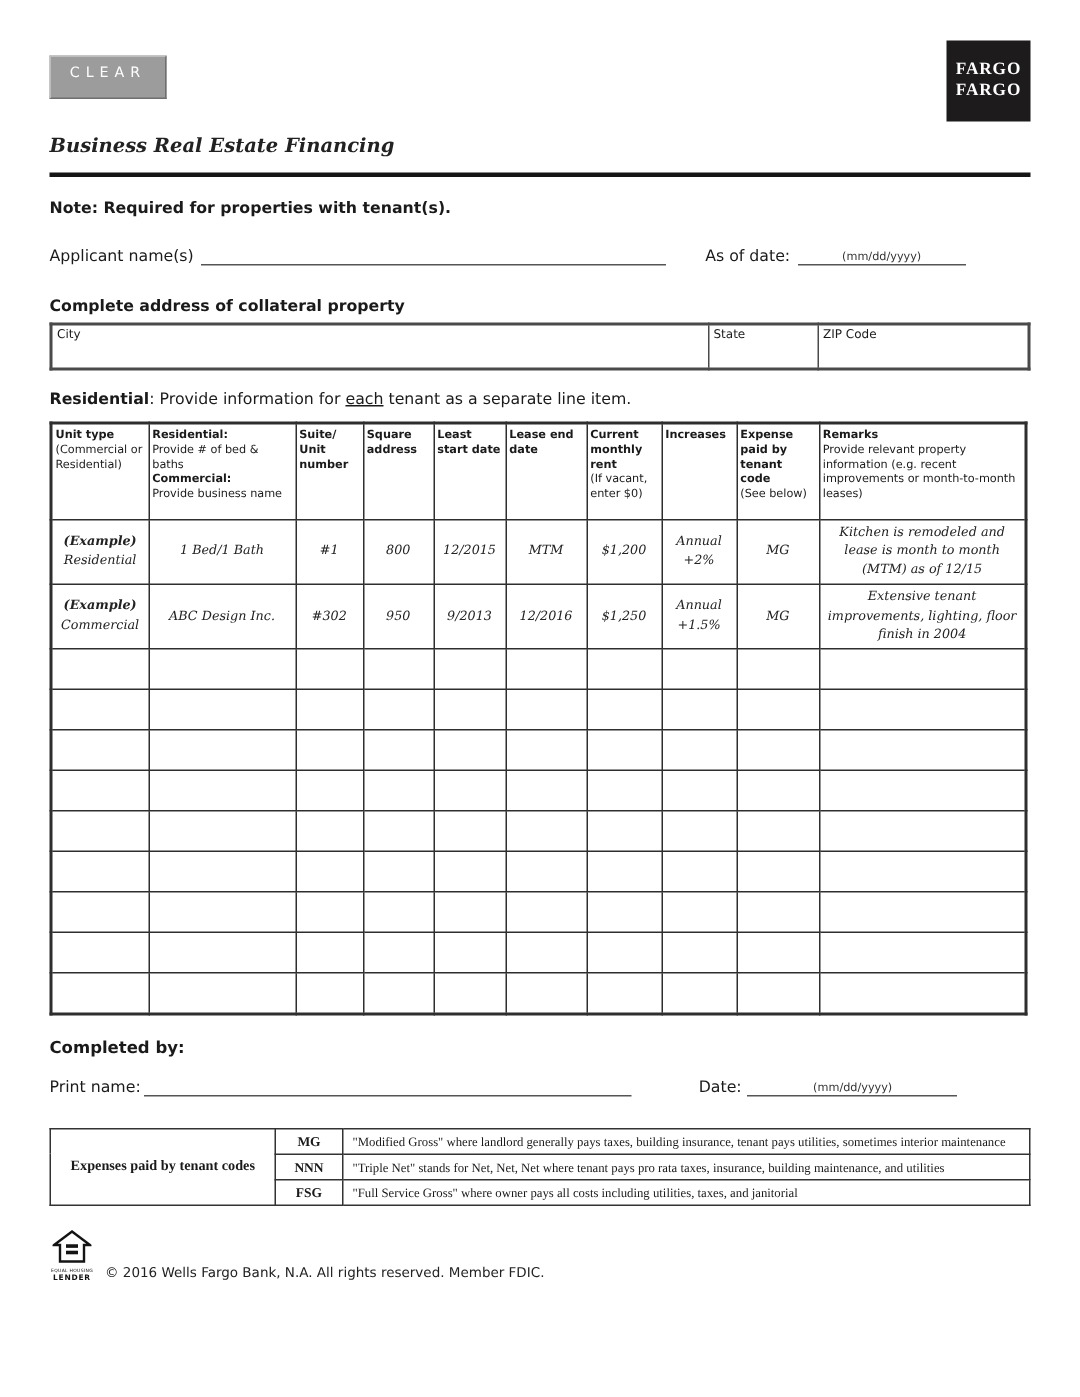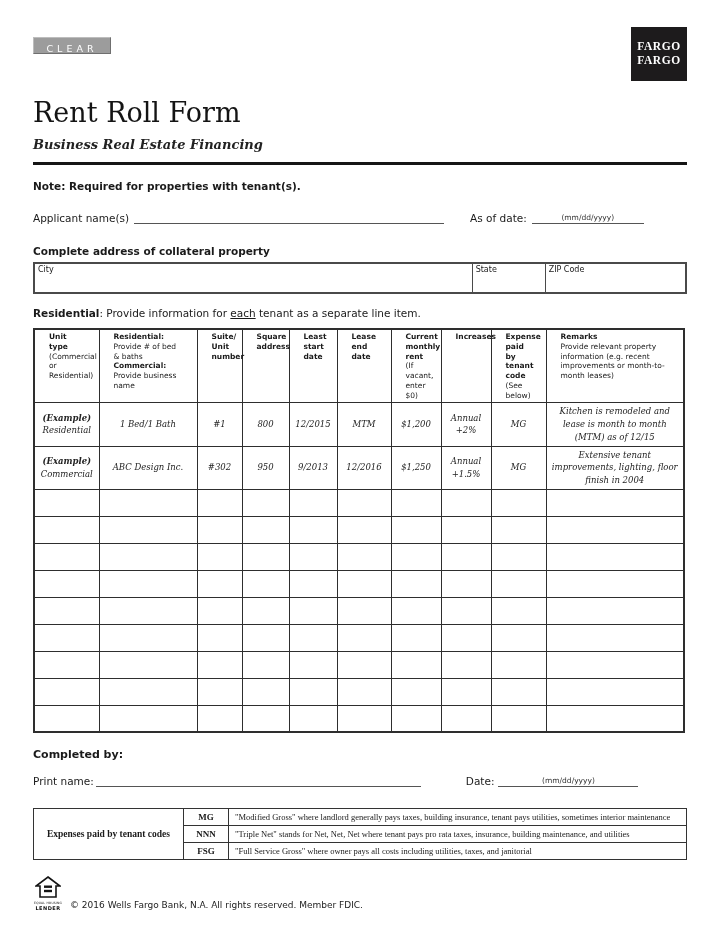--- a/index.html
+++ b/index.html
@@ -2,21 +2,21 @@
 <html><head>
 <meta charset="utf-8">
 <style>
   * { box-sizing: border-box; margin: 0; padding: 0; }
   html,body { width:720px; height:931px; background:#fff; overflow:hidden;
               font-family:"DejaVu Sans", sans-serif; color:#1a1a1a; }
   .page { width:720px; height:931px; padding:0 33px; }
 
   
   .top-row { display:flex; justify-content:space-between; align-items:flex-start; padding-top:27px; }
-  .clear-btn { margin-top:10px; width:78px; height:17px; background:#9c9c9c; color:#fff;
+  .clear-btn { margin-top:10px; width:78px; height:29px; background:#9c9c9c; color:#fff;
                font-size:9.5px; letter-spacing:4px; text-align:center; line-height:21px;
                border:1px solid #bdbdbd; border-right-color:#6f6f6f; border-bottom-color:#6f6f6f;
                cursor:pointer; font-family:"DejaVu Sans", sans-serif; }
   .wf-logo { width:56px; height:54px; background:#1d1b1c; color:#fff; display:flex; flex-direction:column;
              justify-content:center; align-items:center; font-family:"Liberation Serif", serif;
              font-weight:bold; font-size:11.5px; letter-spacing:0.6px; line-height:1.2; }
 
   
   .title { font-family:"DejaVu Serif", serif; font-size:27px; font-weight:normal; margin-top:16px; color:#141414; }
   .subtitle { font-family:"DejaVu Serif", serif; font-style:italic; font-weight:bold; font-size:13px; margin-top:9px; color:#222; }
@@ -40,21 +40,21 @@
   .row-city td { height:30px; }
 
   
   .instructions { font-size:10.5px; margin-top:13px; }
   .instructions b { font-weight:bold; }
   .u { text-decoration:underline; }
 
   
   .rent-table { border-collapse:collapse; table-layout:fixed; width:652px; margin-top:9px; border:2px solid #2e2e2e; }
   .rent-table th, .rent-table td { border:1px solid #2e2e2e; }
-  .rent-table th { font-size:7.5px; text-align:left; vertical-align:top; padding:2px 14px; line-height:1.3;
+  .rent-table th { font-size:7.5px; text-align:left; vertical-align:top; padding:2px 2px; line-height:1.3;
                    font-weight:bold; height:64px; }
   .hn { font-weight:normal; display:block; }
   .hb { font-weight:bold; display:block; }
   .ex-row td { font-family:"DejaVu Serif", serif; font-style:italic; font-size:8.5px; text-align:center;
                vertical-align:middle; padding:2px 4px; line-height:1.5; color:#222; }
   .ex-row .ex-label { font-weight:bold; display:block; }
   .ex-row-1 td { height:33px; }
   .ex-row-2 td { height:41px; }
   .empty-row td { height:27px; }
 
@@ -83,21 +83,20 @@
 <div class="page">
 
   <div class="top-row">
     <div class="clear-btn">CLEAR</div>
     <div class="wf-logo">
       <span>FARGO</span>
       <span>FARGO</span>
     </div>
   </div>
 
-  <div class="title">Rent Roll Form</div>
   <div class="subtitle">Business Real Estate Financing</div>
   <hr class="thick-rule">
 
   <div class="note">Note: Required for properties with tenant(s).</div>
 
   <div class="field-row">
     <span>Applicant name(s)</span>
     <span class="fill-line grow" style="max-width:310px;"></span>
     <span style="margin-left:26px;">As of date:</span>
     <span class="line-wrap" style="width:112px; margin-left:5px;">

